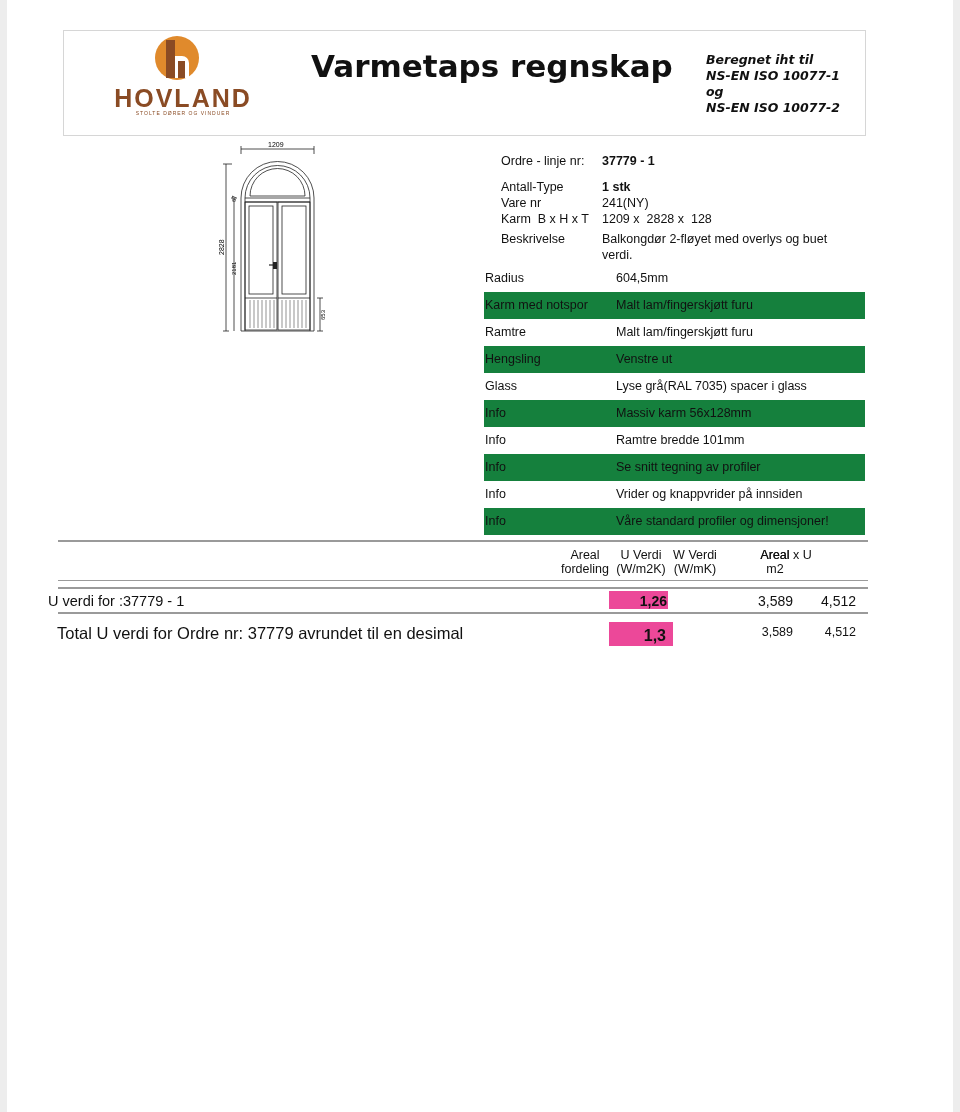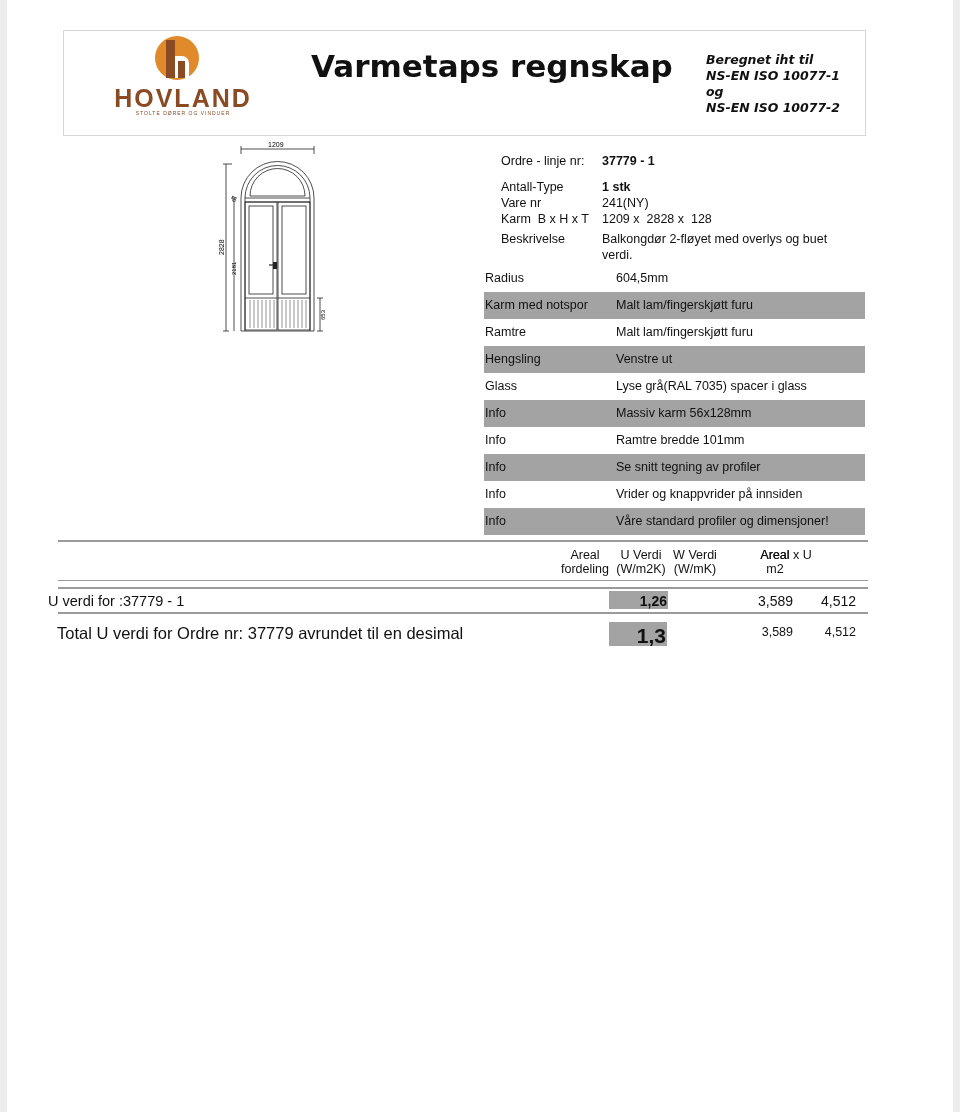--- a/index.html
+++ b/index.html
@@ -44,33 +44,33 @@
   .drawing { position: absolute; left: 205px; top: 140px; width: 120px; height: 195px; }
 
   .spec { position: absolute; left: 477px; top: 150px; width: 381px; font-size: 12.5px; }
   .spec .row { position: relative; }
   .spec .lbl { position: absolute; left: 17px; }
   .spec .val { position: absolute; left: 118px; }
   .spec .bold { font-weight: bold; }
 
   .rows { position: absolute; left: 477px; top: 265px; width: 381px; }
   .rows .r { height: 27px; position: relative; font-size: 12.5px; }
-  .rows .r.shade { background: #a3a3a3; }
+  .rows .r.shade { background: #15803d; }
   .rows .r .lbl { position: absolute; left: 1px; top: 6px; }
   .rows .r .val { position: absolute; left: 132px; top: 6px; white-space: nowrap; }
 
   .hline { position: absolute; left: 51px; width: 810px; height: 0; border-top: 1px solid #9a9a9a; }
   .hline.thick { border-top: 2px solid #9a9a9a; }
 
   .col-head { position: absolute; font-size: 12.5px; line-height: 14px; text-align: center; white-space: nowrap; }
 
   .res-label { position: absolute; font-size: 14.5px; white-space: nowrap; }
   .num { position: absolute; font-size: 14px; text-align: right; white-space: nowrap; }
   .uval-box {
-    position: absolute; background: #a3a3a3; font-weight: bold; text-align: right;
+    position: absolute; background: #ec4899; font-weight: bold; text-align: right;
   }
 </style>
 </head>
 <body>
 
 <div class="page">
 
   <div class="header-box">
     <div class="logo">
       <svg class="logo-mark" viewBox="0 0 46 48">
@@ -243,17 +243,17 @@
   <div class="hline thick" style="top:587px;"></div>
 
   <div class="res-label" style="left:41px; top:593px;">U verdi for :37779 - 1</div>
   <div class="uval-box" style="left:602px; top:591px; width:58px; height:18px; font-size:14px; line-height:20px; padding-right:1px;">1,26</div>
   <div class="num" style="left:720px; top:593px; width:66px;">3,589</div>
   <div class="num" style="left:790px; top:593px; width:59px;">4,512</div>
 
   <div class="hline thick" style="top:612px;"></div>
 
   <div class="res-label" style="left:50px; top:624px; font-size:16.5px;">Total U verdi for Ordre nr: 37779 avrundet til en desimal</div>
-  <div class="uval-box" style="left:602px; top:622px; width:57px; height:24px; font-size:21px; line-height:27px; padding-right:1px;">1,3</div>
+  <div class="uval-box" style="left:602px; top:622px; width:57px; height:24px; font-size:16px; line-height:27px; padding-right:7px;">1,3</div>
   <div class="num" style="left:720px; top:625px; width:66px; font-size:12.5px;">3,589</div>
   <div class="num" style="left:790px; top:625px; width:59px; font-size:12.5px;">4,512</div>
 
 </div>
 
 </body></html>

